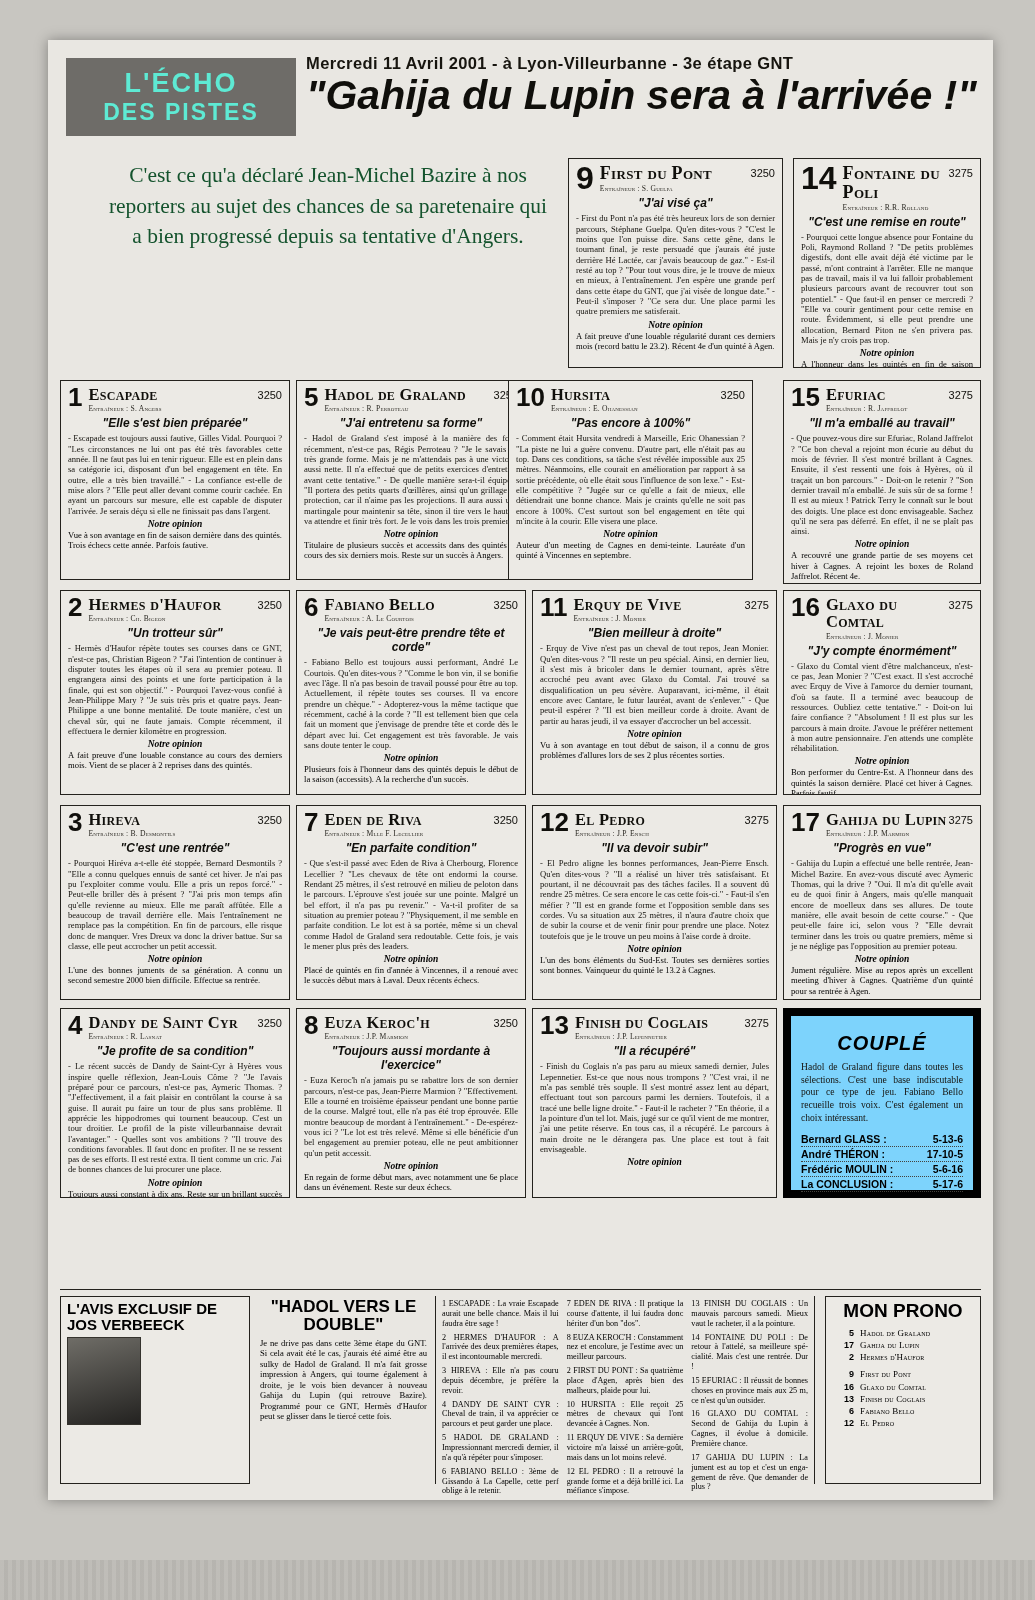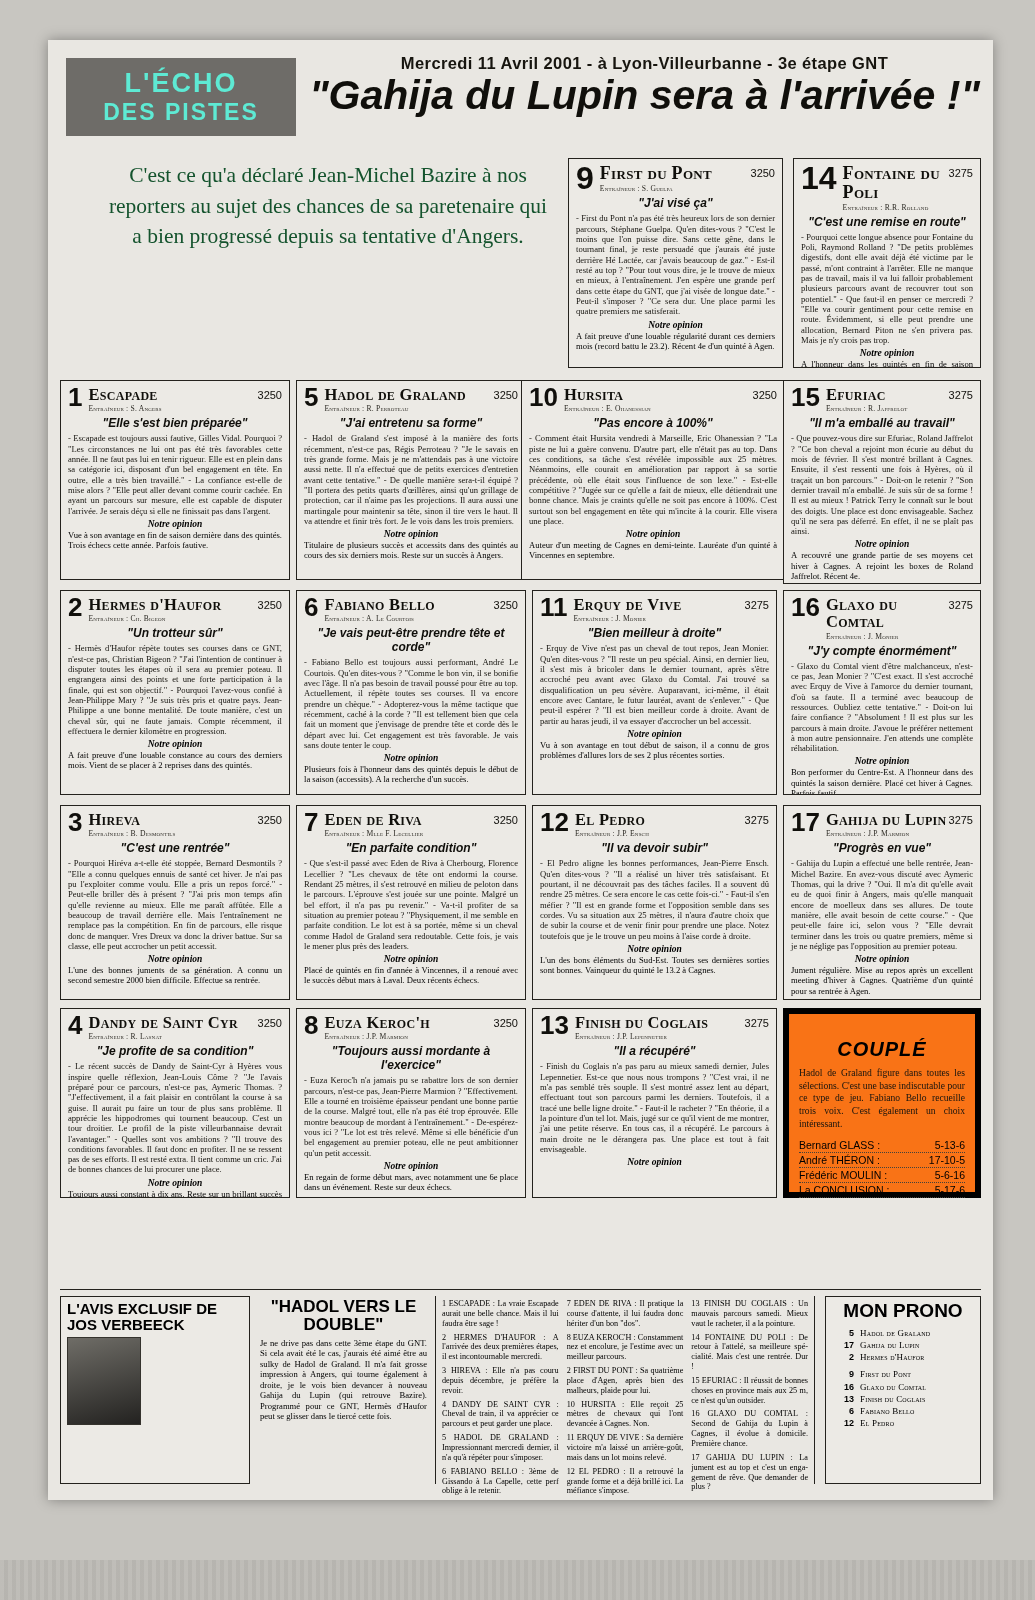--- a/index.html
+++ b/index.html
@@ -6,45 +6,45 @@
   body{font-family:"Liberation Serif",serif;}
   .page{width:1035px;height:1600px;position:relative;background:#c8c6c1;overflow:hidden;}
   .sheet{position:absolute;left:48px;top:40px;width:945px;height:1460px;background:#e9e7e2;box-shadow:0 0 12px rgba(0,0,0,.35);}
   
   .masthead{position:relative;height:110px;}
   .logo{position:absolute;left:18px;top:18px;width:230px;height:78px;background:#6e6c68;color:#5eead4;
         display:flex;flex-direction:column;justify-content:center;align-items:center;
         font-family:"Liberation Sans",sans-serif;font-weight:bold;letter-spacing:2px;}
   .logo .l1{font-size:27px;}
   .logo .l2{font-size:23px;}
-  .headwrap{position:absolute;left:258px;right:10px;top:14px;text-align:center;}
+  .headwrap{position:absolute;left:258px;right:10px;top:14px;}
   .kicker{font-family:"Liberation Sans",sans-serif;font-weight:bold;font-size:16.5px;letter-spacing:.4px;color:#17150f;}
   .maintitle{font-family:"Liberation Sans",sans-serif;font-weight:bold;font-style:italic;font-size:41px;line-height:1.02;margin-top:2px;color:#100f0b;}
   
   .intro{position:absolute;left:60px;top:120px;width:440px;text-align:center;font-size:21.5px;line-height:1.42;color:#14532d;}
   
   .box{position:absolute;border:1px solid #24221d;background:#eceae5;box-sizing:border-box;padding:5px 7px 6px 7px;overflow:hidden;}
   .bx-head{display:flex;align-items:flex-start;}
   .num{font-family:"Liberation Sans",sans-serif;font-weight:bold;font-size:26px;line-height:.92;margin-right:6px;color:#100f0b;}
   .hname{flex:1;}
   .hname .nm{font-variant:small-caps;font-size:16.5px;font-weight:bold;letter-spacing:.3px;color:#100f0b;line-height:1.05;}
   .hname .tr{font-size:7.6px;font-variant:small-caps;letter-spacing:.2px;color:#2a2822;margin-top:1px;}
   .cote{font-family:"Liberation Sans",sans-serif;font-weight:normal;font-size:11px;color:#100f0b;padding-top:3px;}
   .quote{text-align:center;font-family:"Liberation Sans",sans-serif;font-weight:bold;font-style:italic;font-size:12px;margin:3px 0 3px 0;color:#100f0b;}
   .body{font-size:8.6px;line-height:1.2;text-align:justify;color:#16140f;}
   .op-t{text-align:center;font-weight:bold;font-style:italic;font-size:9.5px;margin:3px 0 1px;}
   .op{font-size:8.6px;line-height:1.2;text-align:justify;}
   
   .big .num{font-size:32px;}
   .big .nm{font-size:18px;}
   
-  .couple{position:absolute;border:6px solid #000000;background:#f97316;box-sizing:border-box;padding:24px 10px;}
+  .couple{position:absolute;border:8px solid #000000;background:#7dd3fc;box-sizing:border-box;padding:16px 10px;}
   .couple-t{text-align:center;font-family:"Liberation Sans",sans-serif;font-weight:bold;font-style:italic;font-size:20px;letter-spacing:1px;margin-bottom:6px;}
   .couple .body{font-size:9.6px;line-height:1.32;}
-  .cp-list{margin-top:8px;font-family:"Liberation Sans",sans-serif;font-size:10.5px;font-weight:normal;text-align:center;}
+  .cp-list{margin-top:8px;font-family:"Liberation Sans",sans-serif;font-size:10.5px;font-weight:bold;text-align:center;}
   .cp-row{display:flex;justify-content:space-between;border-bottom:1px dotted #44423c;padding:1px 0;}
   
   .band{position:absolute;left:12px;right:12px;bottom:10px;height:200px;border-top:1px solid #24221d;}
   .avis{position:absolute;left:0;top:6px;width:190px;height:188px;border:1px solid #24221d;background:#eceae5;box-sizing:border-box;padding:4px 6px;}
   .avis-t{font-family:"Liberation Sans",sans-serif;font-weight:bold;font-size:15px;line-height:1.05;}
   .photo{width:72px;height:86px;background:linear-gradient(165deg,#6f6d67,#232220);float:left;margin:4px 6px 2px 0;border:1px solid #35332d;}
   .txtcol{position:absolute;left:196px;top:6px;width:175px;height:188px;padding:2px 4px;box-sizing:border-box;}
   .hadol-t{text-align:center;font-family:"Liberation Sans",sans-serif;font-weight:bold;font-size:17px;line-height:1.05;margin-bottom:4px;}
   .smallbody{font-size:8.6px;line-height:1.22;text-align:justify;}
   .cols3{position:absolute;left:375px;top:6px;width:380px;height:188px;border-left:1px solid #24221d;border-right:1px solid #24221d;
@@ -131,21 +131,21 @@
           <div class="tr">Entraîneur : R. Perroteau</div>
           </div>
         <div class="cote">3250</div>
         </div>
       <div class="quote">"J'ai entretenu sa forme"</div>
       <div class="body">- Hadol de Graland s'est imposé à la manière des forts récemment, n'est-ce pas, Régis Perroteau ? "Je le savais en très grande forme. Mais je ne m'attendais pas à une victoire aussi nette. Il n'a effectué que de petits exercices d'entretien avant cette tentative." - De quelle manière sera-t-il équipé ? "Il portera des petits quarts d'œillères, ainsi qu'un grillage de protection, car il n'aime pas les projections. Il aura aussi une martingale pour maintenir sa tête, sinon il tire vers le haut. Il va attendre et finir très fort. Je le vois dans les trois premiers.</div>
       <div class="op-t">Notre opinion</div>
       <div class="op">Titulaire de plusieurs succès et accessits dans des quintés au cours des six derniers mois. Reste sur un succès à Angers.</div>
     </div>
 
-    <div class="box" style="left:473px;top:340px;width:264px;height:200px;">
+    <div class="box" style="left:460px;top:340px;width:245px;height:200px;">
       <div class="bx-head">
           <div class="num">10</div>
         <div class="hname">
             <div class="nm">Hursita</div>
           <div class="tr">Entraîneur : E. Ohanessian</div>
           </div>
         <div class="cote">3250</div>
         </div>
       <div class="quote">"Pas encore à 100%"</div>
       <div class="body">- Comment était Hursita vendredi à Marseille, Eric Ohanessian ? "La piste ne lui a guère convenu. D'autre part, elle n'était pas au top. Dans ces conditions, sa tâche s'est révélée impossible aux 25 mètres. Néanmoins, elle courait en amélioration par rapport à sa sortie précédente, où elle était sous l'influence de son lexe." - Est-elle compétitive ? "Jugée sur ce qu'elle a fait de mieux, elle détiendrait une bonne chance. Mais je craints qu'elle ne soit pas encore à 100%. C'est surtout son bel engagement en tête qui m'incite à la courir. Elle visera une place.</div>

